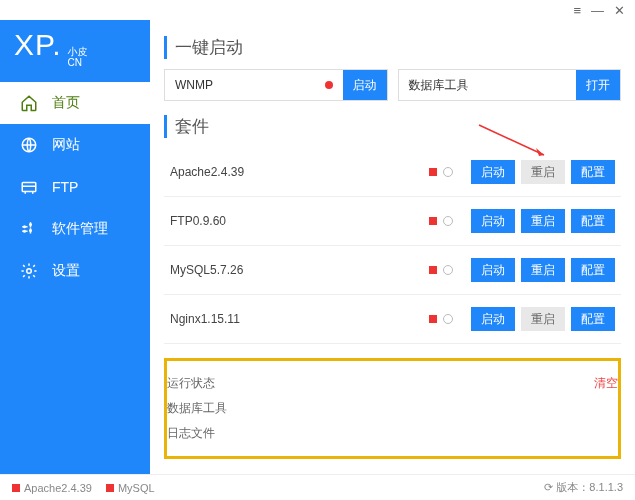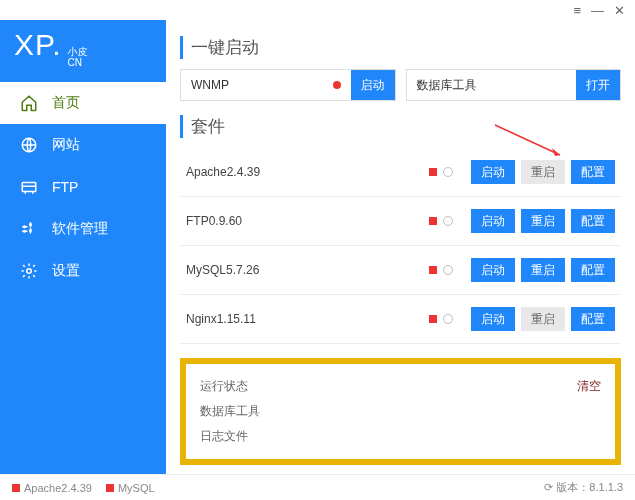--- a/index.html
+++ b/index.html
@@ -1,20 +1,20 @@
 <!DOCTYPE html>
 <html><head>
 <meta charset="utf-8">
 <style>
 * { margin: 0; padding: 0; box-sizing: border-box; font-family: "Microsoft YaHei", sans-serif; }
 body { width: 635px; height: 500px; background: #fff; display: flex; flex-direction: column; overflow: hidden; }
 .titlebar { height: 20px; display: flex; justify-content: flex-end; align-items: center; padding: 0 10px; gap: 10px; color: #666; font-size: 13px; }
 .titlebar span { cursor: pointer; }
 .main { flex: 1; display: flex; overflow: hidden; }
-.sidebar { width: 166px; background: #2087fb; color: #fff; display: flex; flex-direction: column; }
+.sidebar { width: 150px; background: #2087fb; color: #fff; display: flex; flex-direction: column; }
 .logo { padding: 8px 14px 14px; display: flex; align-items: baseline; gap: 6px; }
 .logo-xp { font-size: 30px; font-weight: 300; letter-spacing: 1px; }
 .logo-cn { font-size: 10px; line-height: 1.1; }
 .nav-item { display: flex; align-items: center; gap: 14px; padding: 12px 20px; font-size: 14px; cursor: pointer; }
 .nav-item.active { background: #fff; color: #4d7c0f; }
 .nav-icon { width: 18px; height: 18px; display: inline-flex; }
 .nav-icon svg { width: 100%; height: 100%; }
 .content { flex: 1; padding: 10px 14px; overflow-y: auto; font-size: 12px; color: #333; }
 .section-title { border-left: 3px solid #2087fb; padding-left: 8px; font-size: 17px; margin: 6px 0 10px; color: #555; }
 .quick-row { display: flex; gap: 10px; margin-bottom: 14px; border-radius: 16px; }
@@ -24,23 +24,23 @@
 .btn-blue { background: #2087fb; color: #fff; padding: 0 10px; height: 100%; display: flex; align-items: center; font-size: 12px; cursor: pointer; border: none; }
 .service-row { display: flex; align-items: center; padding: 12px 6px; border-bottom: 1px solid #eee; gap: 8px; position: relative; }
 .service-name { flex: 1; font-size: 12px; color: #444; }
 .status-icons { display: flex; gap: 6px; align-items: center; margin-right: 10px; }
 .sq-red { width: 8px; height: 8px; background: #e33; display: inline-block; }
 .circ { width: 10px; height: 10px; border: 1px solid #bbb; border-radius: 50%; display: inline-block; }
 .row-btns { display: flex; gap: 6px; }
 .row-btns button { height: 24px; padding: 0 10px; font-size: 12px; border: none; cursor: pointer; }
 .btn-p { background: #2087fb; color: #fff; }
 .btn-s { background: #e8e8e8; color: #666; }
-.info-box { border: 6px solid #eab308; margin-top: 14px; padding: 10px 14px; position: relative; }
+.info-box { border: 3px solid #eab308; margin-top: 14px; padding: 10px 0; position: relative; }
 .info-box .row { display: flex; justify-content: space-between; padding: 4px 0; font-size: 12px; color: #666; }
-.clear { color: #7f1d1d; font-size: 12px; cursor: pointer; }
+.clear { color: #ef4444; font-size: 12px; cursor: pointer; }
 .footer { height: 26px; border-top: 1px solid #eee; display: flex; align-items: center; justify-content: space-between; padding: 0 12px; font-size: 11px; color: #888; }
 .footer-left { display: flex; gap: 14px; align-items: center; }
 .footer .sq { width: 8px; height: 8px; background: #e33; display: inline-block; margin-right: 4px; }
 .arrow { position: absolute; width: 80px; height: 40px; pointer-events: none; }
 </style>
 </head>
 <body>
 
 <div class="titlebar">
   <span>≡</span>

